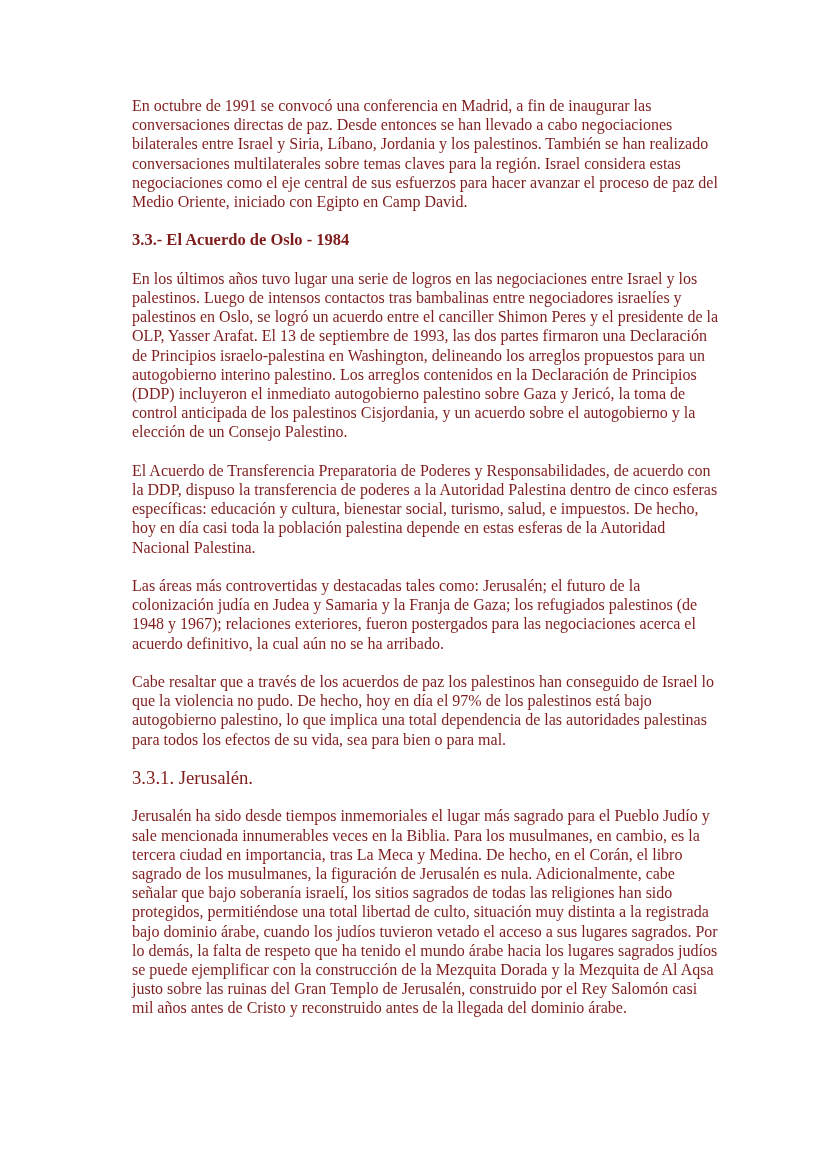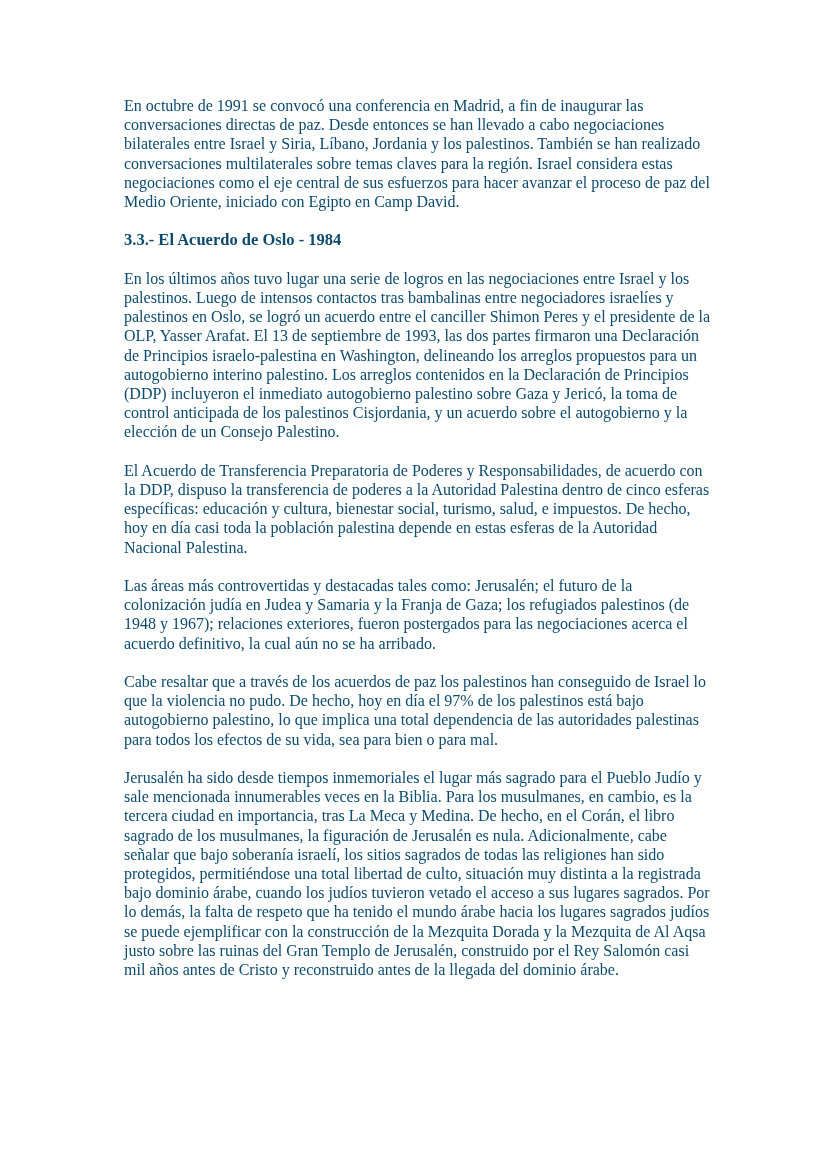--- a/index.html
+++ b/index.html
@@ -10,27 +10,27 @@
   }
   .page {
     position: relative;
     width: 828px;
     height: 1171px;
     background: #ffffff;
     overflow: hidden;
   }
   .content {
     position: absolute;
-    left: 124px;
+    left: 132px;
     top: 96px;
     width: 589px;
     font-family: "Liberation Serif", "DejaVu Serif", serif;
     font-size: 16px;
     line-height: 19.2px;
-    color: #0c4a6e;
+    color: #7f1d1d;
     text-align: left;
   }
   .block {
     margin: 0 0 19.2px 0;
     padding: 0;
   }
   .para {
     font-weight: normal;
   }
   .heading {
@@ -45,15 +45,16 @@
 <body>
 
 <div class="page">
   <div class="content">
     <p class="block para">En octubre de 1991 se convocó una conferencia en Madrid, a fin de inaugurar las conversaciones directas de paz. Desde entonces se han llevado a cabo negociaciones bilaterales entre Israel y Siria, Líbano, Jordania y los palestinos. También se han realizado conversaciones multilaterales sobre temas claves para la región. Israel considera estas negociaciones como el eje central de sus esfuerzos para hacer avanzar el proceso de paz del Medio Oriente, iniciado con Egipto en Camp David.</p>
     <h2 class="block heading">3.3.- El Acuerdo de Oslo - 1984</h2>
     <p class="block para">En los últimos años tuvo lugar una serie de logros en las negociaciones entre Israel y los palestinos. Luego de intensos contactos tras bambalinas entre negociadores israelíes y palestinos en Oslo, se logró un acuerdo entre el canciller Shimon Peres y el presidente de la OLP, Yasser Arafat. El 13 de septiembre de 1993, las dos partes firmaron una Declaración de Principios israelo-palestina en Washington, delineando los arreglos propuestos para un autogobierno interino palestino. Los arreglos contenidos en la Declaración de Principios (DDP) incluyeron el inmediato autogobierno palestino sobre Gaza y Jericó, la toma de control anticipada de los palestinos Cisjordania, y un acuerdo sobre el autogobierno y la elección de un Consejo Palestino.</p>
     <p class="block para">El Acuerdo de Transferencia Preparatoria de Poderes y Responsabilidades, de acuerdo con la DDP, dispuso la transferencia de poderes a la Autoridad Palestina dentro de cinco esferas específicas: educación y cultura, bienestar social, turismo, salud, e impuestos. De hecho, hoy en día casi toda la población palestina depende en estas esferas de la Autoridad Nacional Palestina.</p>
     <p class="block para">Las áreas más controvertidas y destacadas tales como: Jerusalén; el futuro de la colonización judía en Judea y Samaria y la Franja de Gaza; los refugiados palestinos (de 1948 y 1967); relaciones exteriores, fueron postergados para las negociaciones acerca el acuerdo definitivo, la cual aún no se ha arribado.</p>
     <p class="block para">Cabe resaltar que a través de los acuerdos de paz los palestinos han conseguido de Israel lo que la violencia no pudo. De hecho, hoy en día el 97% de los palestinos está bajo autogobierno palestino, lo que implica una total dependencia de las autoridades palestinas para todos los efectos de su vida, sea para bien o para mal.</p>
+    <h3 class="block subheading">3.3.1. Jerusalén.</h3>
     <p class="block para">Jerusalén ha sido desde tiempos inmemoriales el lugar más sagrado para el Pueblo Judío y sale mencionada innumerables veces en la Biblia. Para los musulmanes, en cambio, es la tercera ciudad en importancia, tras La Meca y Medina. De hecho, en el Corán, el libro sagrado de los musulmanes, la figuración de Jerusalén es nula. Adicionalmente, cabe señalar que bajo soberanía israelí, los sitios sagrados de todas las religiones han sido protegidos, permitiéndose una total libertad de culto, situación muy distinta a la registrada bajo dominio árabe, cuando los judíos tuvieron vetado el acceso a sus lugares sagrados. Por lo demás, la falta de respeto que ha tenido el mundo árabe hacia los lugares sagrados judíos se puede ejemplificar con la construcción de la Mezquita Dorada y la Mezquita de Al Aqsa justo sobre las ruinas del Gran Templo de Jerusalén, construido por el Rey Salomón casi mil años antes de Cristo y reconstruido antes de la llegada del dominio árabe.</p>
   </div>
 </div>
 
 </body></html>

